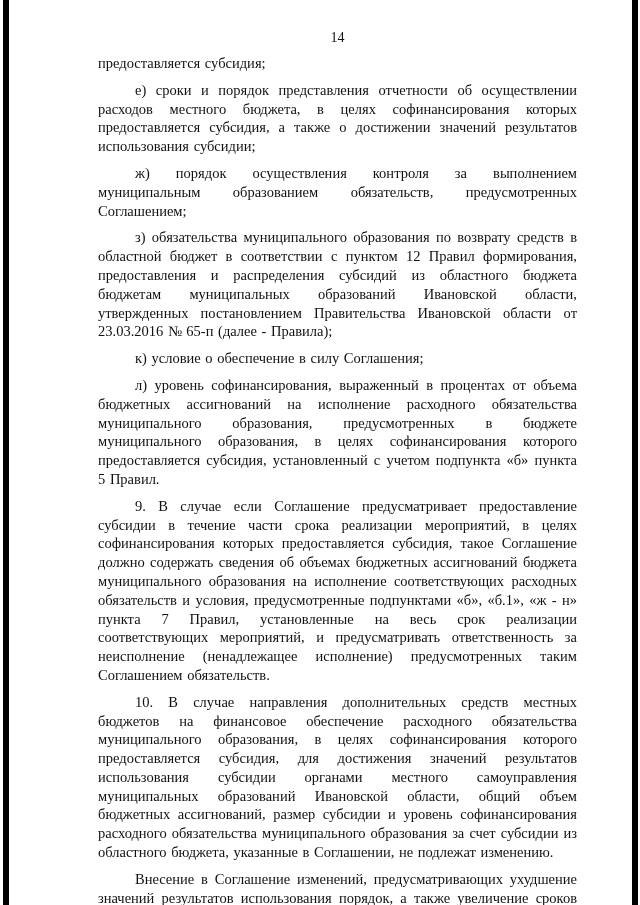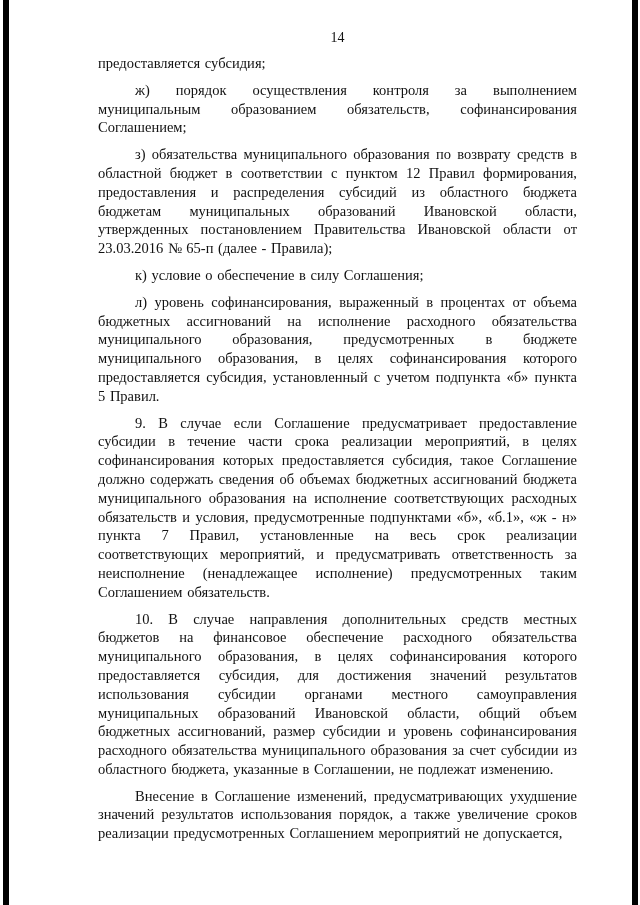--- a/index.html
+++ b/index.html
@@ -49,21 +49,22 @@
 </head>
 <body>
 
 <div class="scan-edge left"></div>
 <div class="scan-edge right"></div>
 
 <div class="page">
   <div class="page-number">14</div>
   <div class="doc-body">
       <p>предоставляется субсидия;</p>
-      <p class="indent">ж) порядок осуществления контроля за выполнением муниципальным образованием обязательств, софинансирования Соглашением;</p>
+      <p class="indent">е) сроки и порядок представления отчетности об осуществлении расходов местного бюджета, в целях софинансирования которых предоставляется субсидия, а также о достижении значений результатов использования субсидии;</p>
+      <p class="indent">ж) порядок осуществления контроля за выполнением муниципальным образованием обязательств, предусмотренных Соглашением;</p>
       <p class="indent">з) обязательства муниципального образования по возврату средств в областной бюджет в соответствии с пунктом 12 Правил формирования, предоставления и распределения субсидий из областного бюджета бюджетам муниципальных образований Ивановской области, утвержденных постановлением Правительства Ивановской области от 23.03.2016 № 65-п (далее - Правила);</p>
       <p class="indent">к) условие о обеспечение в силу Соглашения;</p>
       <p class="indent">л) уровень софинансирования, выраженный в процентах от объема бюджетных ассигнований на исполнение расходного обязательства муниципального образования, предусмотренных в бюджете муниципального образования, в целях софинансирования которого предоставляется субсидия, установленный с учетом подпункта «б» пункта 5 Правил.</p>
       <p class="indent">9. В случае если Соглашение предусматривает предоставление субсидии в течение части срока реализации мероприятий, в целях софинансирования которых предоставляется субсидия, такое Соглашение должно содержать сведения об объемах бюджетных ассигнований бюджета муниципального образования на исполнение соответствующих расходных обязательств и условия, предусмотренные подпунктами «б», «б.1», «ж - н» пункта 7 Правил, установленные на весь срок реализации соответствующих мероприятий, и предусматривать ответственность за неисполнение (ненадлежащее исполнение) предусмотренных таким Соглашением обязательств.</p>
       <p class="indent">10. В случае направления дополнительных средств местных бюджетов на финансовое обеспечение расходного обязательства муниципального образования, в целях софинансирования которого предоставляется субсидия, для достижения значений результатов использования субсидии органами местного самоуправления муниципальных образований Ивановской области, общий объем бюджетных ассигнований, размер субсидии и уровень софинансирования расходного обязательства муниципального образования за счет субсидии из областного бюджета, указанные в Соглашении, не подлежат изменению.</p>
       <p class="indent">Внесение в Соглашение изменений, предусматривающих ухудшение значений результатов использования порядок, а также увеличение сроков реализации предусмотренных Соглашением мероприятий не допускается,</p>
     </div>
 </div>
 
 </body></html>

